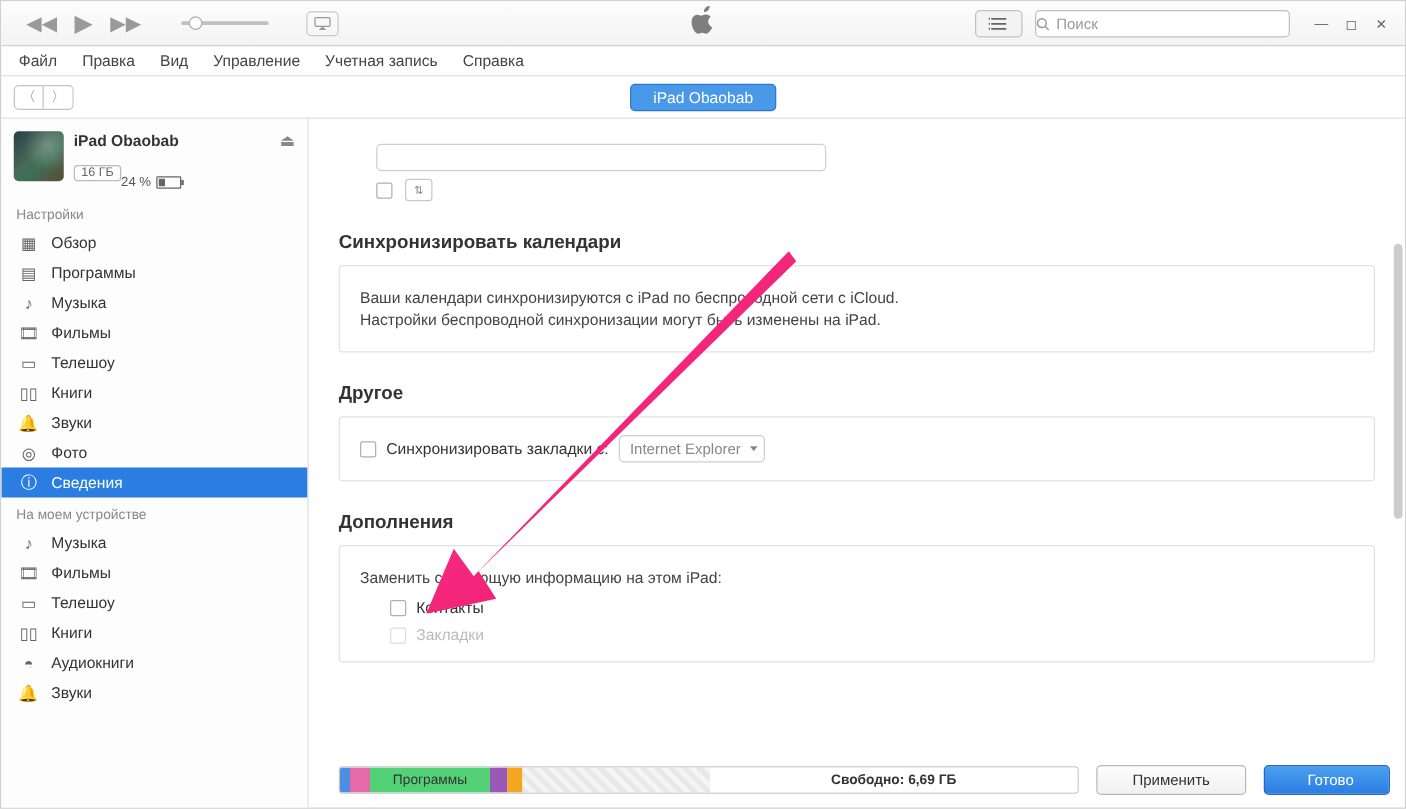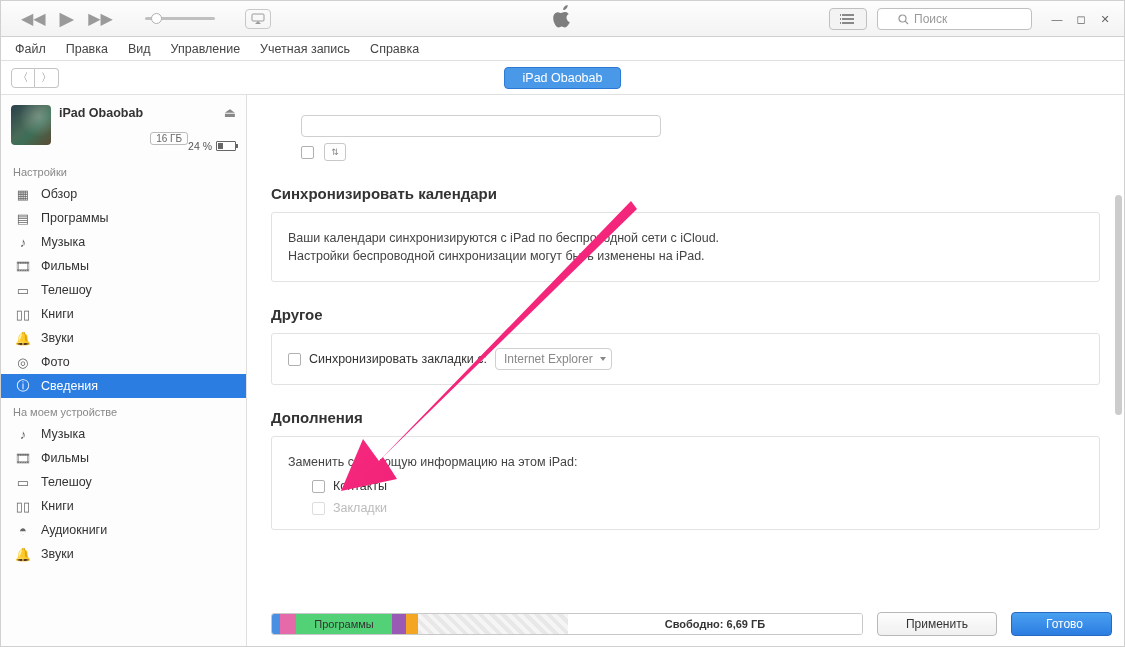--- a/index.html
+++ b/index.html
@@ -8,21 +8,21 @@
 .titlebar { height:36px; background:linear-gradient(#fdfdfd,#f3f3f3); border-bottom:1px solid #d0d0d0; display:flex; align-items:center; position:relative;}
 .titlebar .playback { display:flex; align-items:center; gap:14px; margin-left:20px;}
 .tri-btn { color:#9a9a9a; font-size:16px; cursor:default;}
 .vol { display:flex; align-items:center; gap:6px; margin-left:18px;}
 .vol-track{ width:70px; height:3px; background:#c0c0c0; border-radius:2px; position:relative;}
 .vol-knob{ width:11px; height:11px; background:#fff; border:1px solid #b0b0b0; border-radius:50%; position:absolute; top:-4px; left:6px;}
 .airplay-box{width:26px;height:20px;border:1px solid #c8c8c8;border-radius:4px;margin-left:16px;display:flex;align-items:center;justify-content:center;}
 .apple-center{ position:absolute; left:50%; top:50%; transform:translate(-50%,-50%); color:#7e7e7e;}
 .right-controls{ position:absolute; right:8px; top:0; height:36px; display:flex; align-items:center; gap:10px;}
 .list-btn{ width:38px; height:22px; border:1px solid #c0c0c0; border-radius:4px; background:#f3f3f3; display:flex; align-items:center; justify-content:center; color:#666; font-size:12px;}
-.search-box{ width:155px; height:22px; border:1px solid #c0c0c0; border-radius:4px; background:#fff; display:flex; align-items:center; padding:0 20px; color:#999; font-size:12px;}
+.search-box{ width:204px; height:22px; border:1px solid #c0c0c0; border-radius:4px; background:#fff; display:flex; align-items:center; padding:0 0; color:#999; font-size:12px;}
 .win-controls{ display:flex; gap:2px; margin-left:4px;}
 .win-btn{ width:22px; height:18px; display:flex; align-items:center; justify-content:center; color:#666; font-size:11px;}
 
 .menubar{ height:24px; border-bottom:1px solid #e0e0e0; display:flex; align-items:center; gap:20px; padding:0 14px; font-size:12.5px; color:#454545;}
 
 .subhdr{ height:34px; border-bottom:1px solid #e0e0e0; display:flex; align-items:center; position:relative; padding-left:10px;}
 .navarrows{ display:flex;}
 .navarrow{ width:24px; height:20px; border:1px solid #c4c4c4; display:flex; align-items:center; justify-content:center; color:#7a7a7a; font-size:11px;}
 .navarrow:first-child{border-radius:4px 0 0 4px;}
 .navarrow:last-child{border-radius:0 4px 4px 0; border-left:none;}
@@ -147,21 +147,21 @@
 <div class="main">
 
   <div class="sidebar">
     <div class="device-row">
       <div class="dev-thumb"></div>
       <div class="dev-info">
         <div style="display:flex;justify-content:space-between;align-items:center;">
           <span class="dev-name">iPad Obaobab</span>
           <span class="dev-eject">⏏</span>
         </div>
-        <div style="display:flex;justify-content:flex-end;align-items:center;">
+        <div style="display:flex;justify-content:flex-start;align-items:center;">
           <span class="dev-cap">16 ГБ</span>
           <span class="dev-bat">
             <span>24 %</span>
             <span class="bat-icon"></span>
           </span>
         </div>
       </div>
     </div>
 
     <div class="sb-hdr">Настройки</div>

